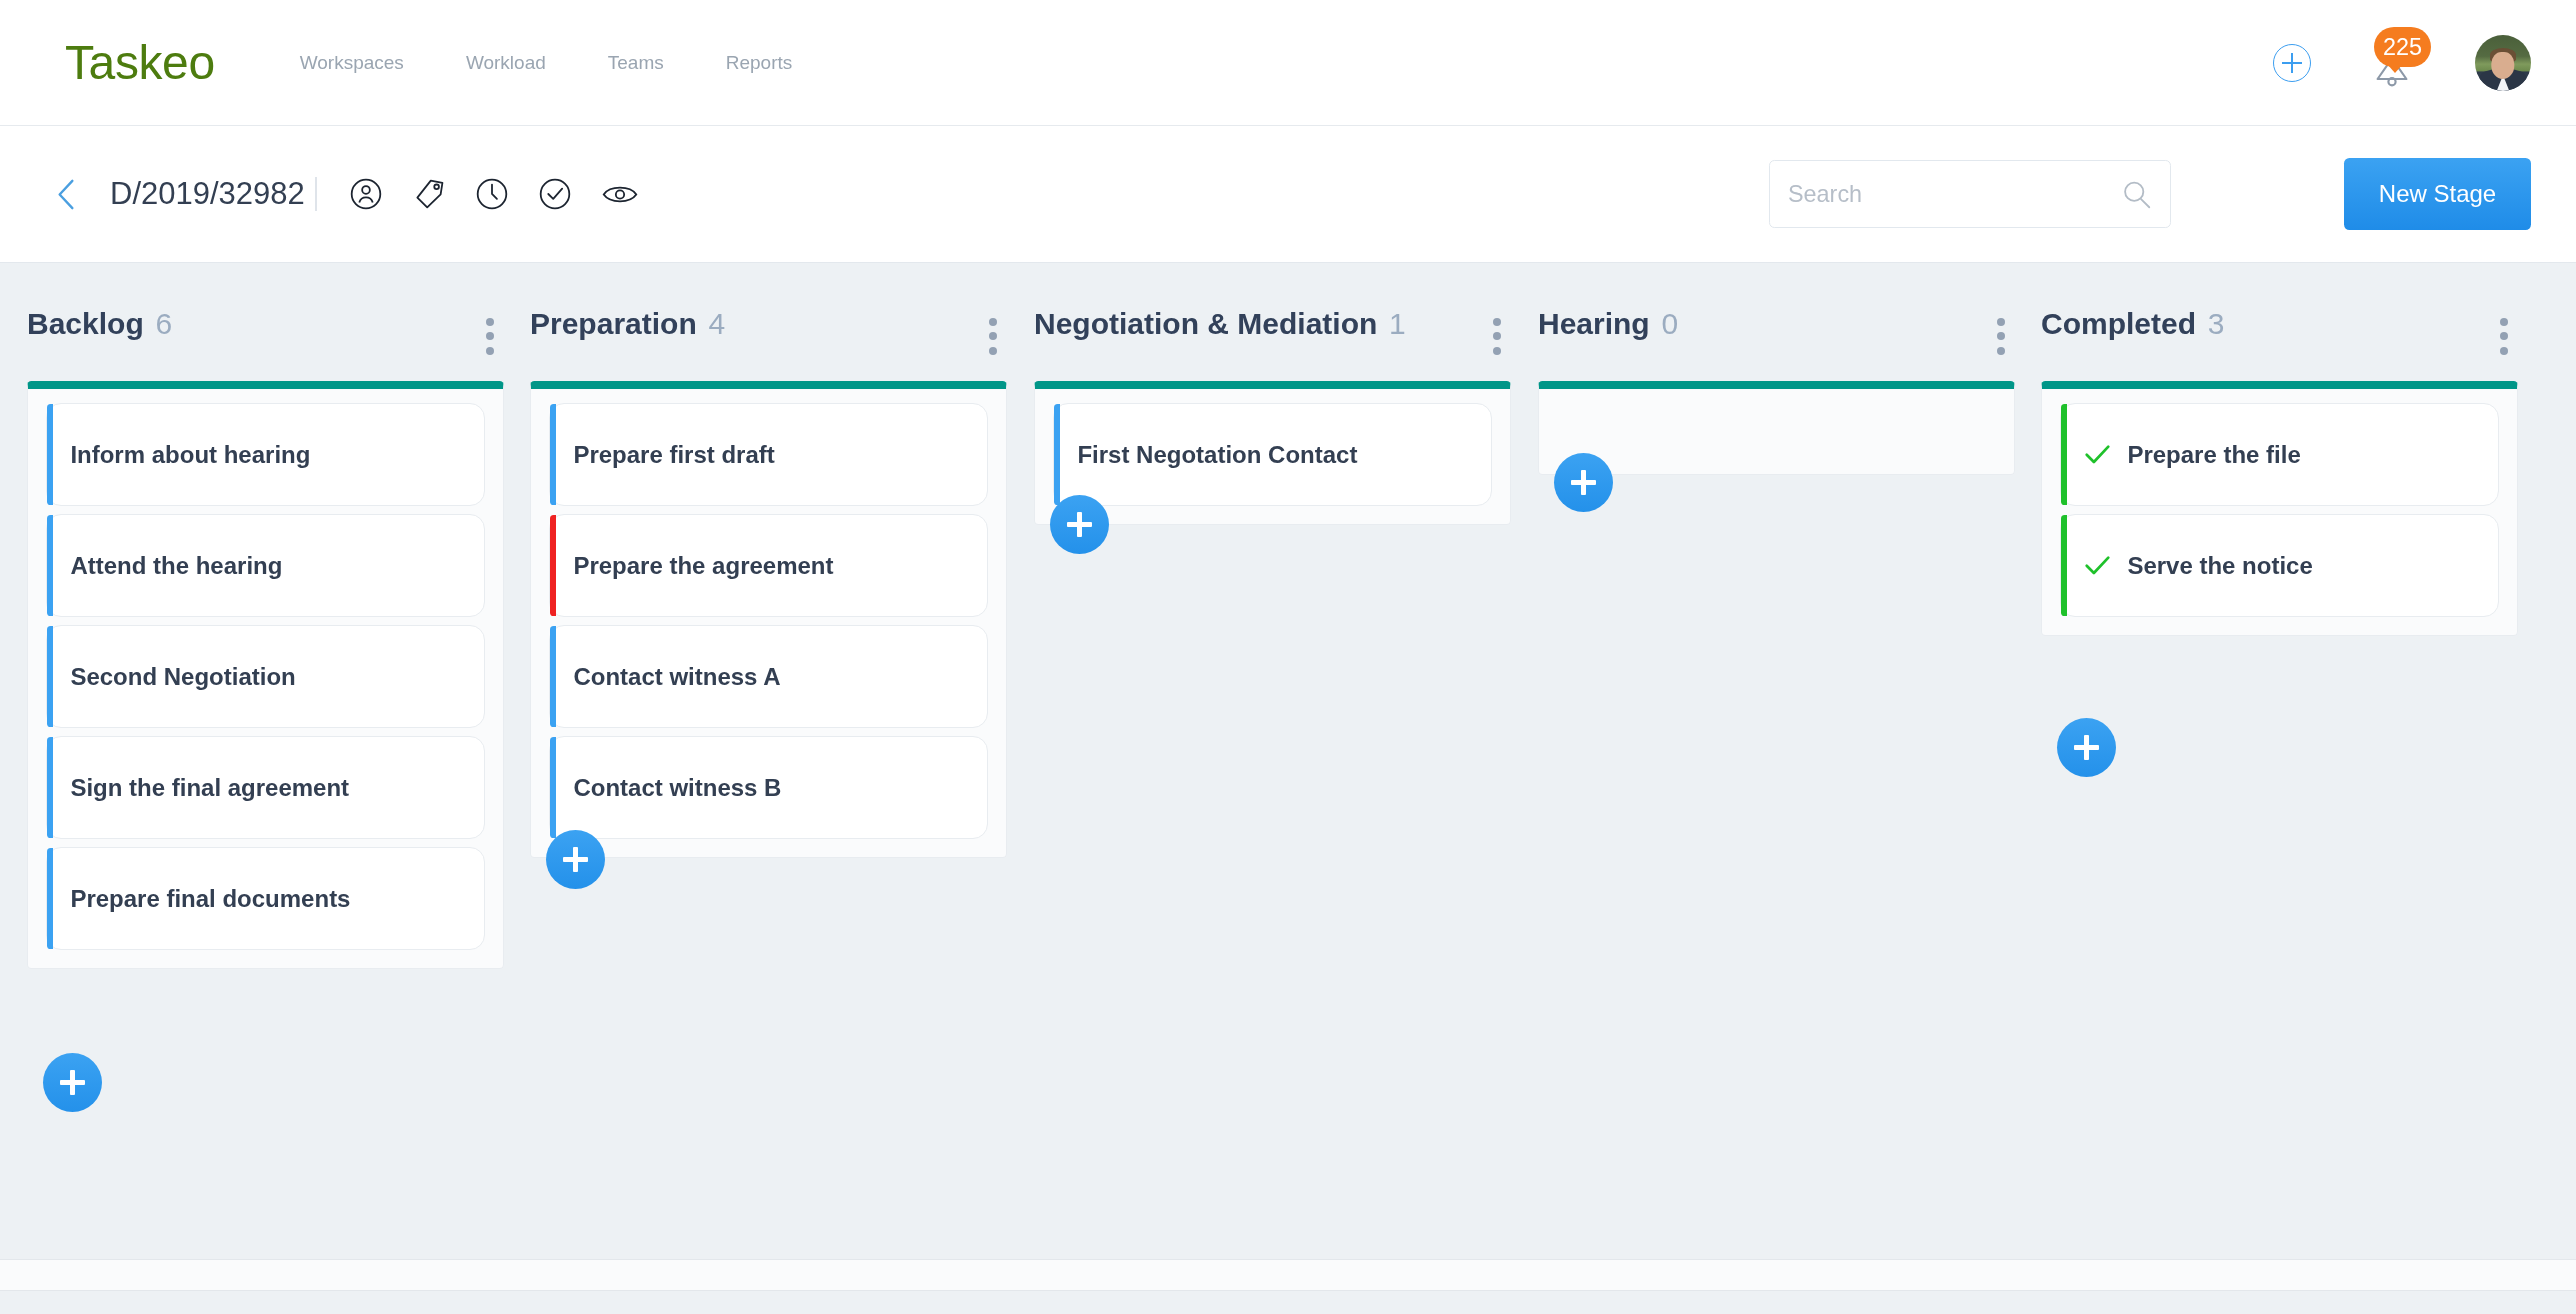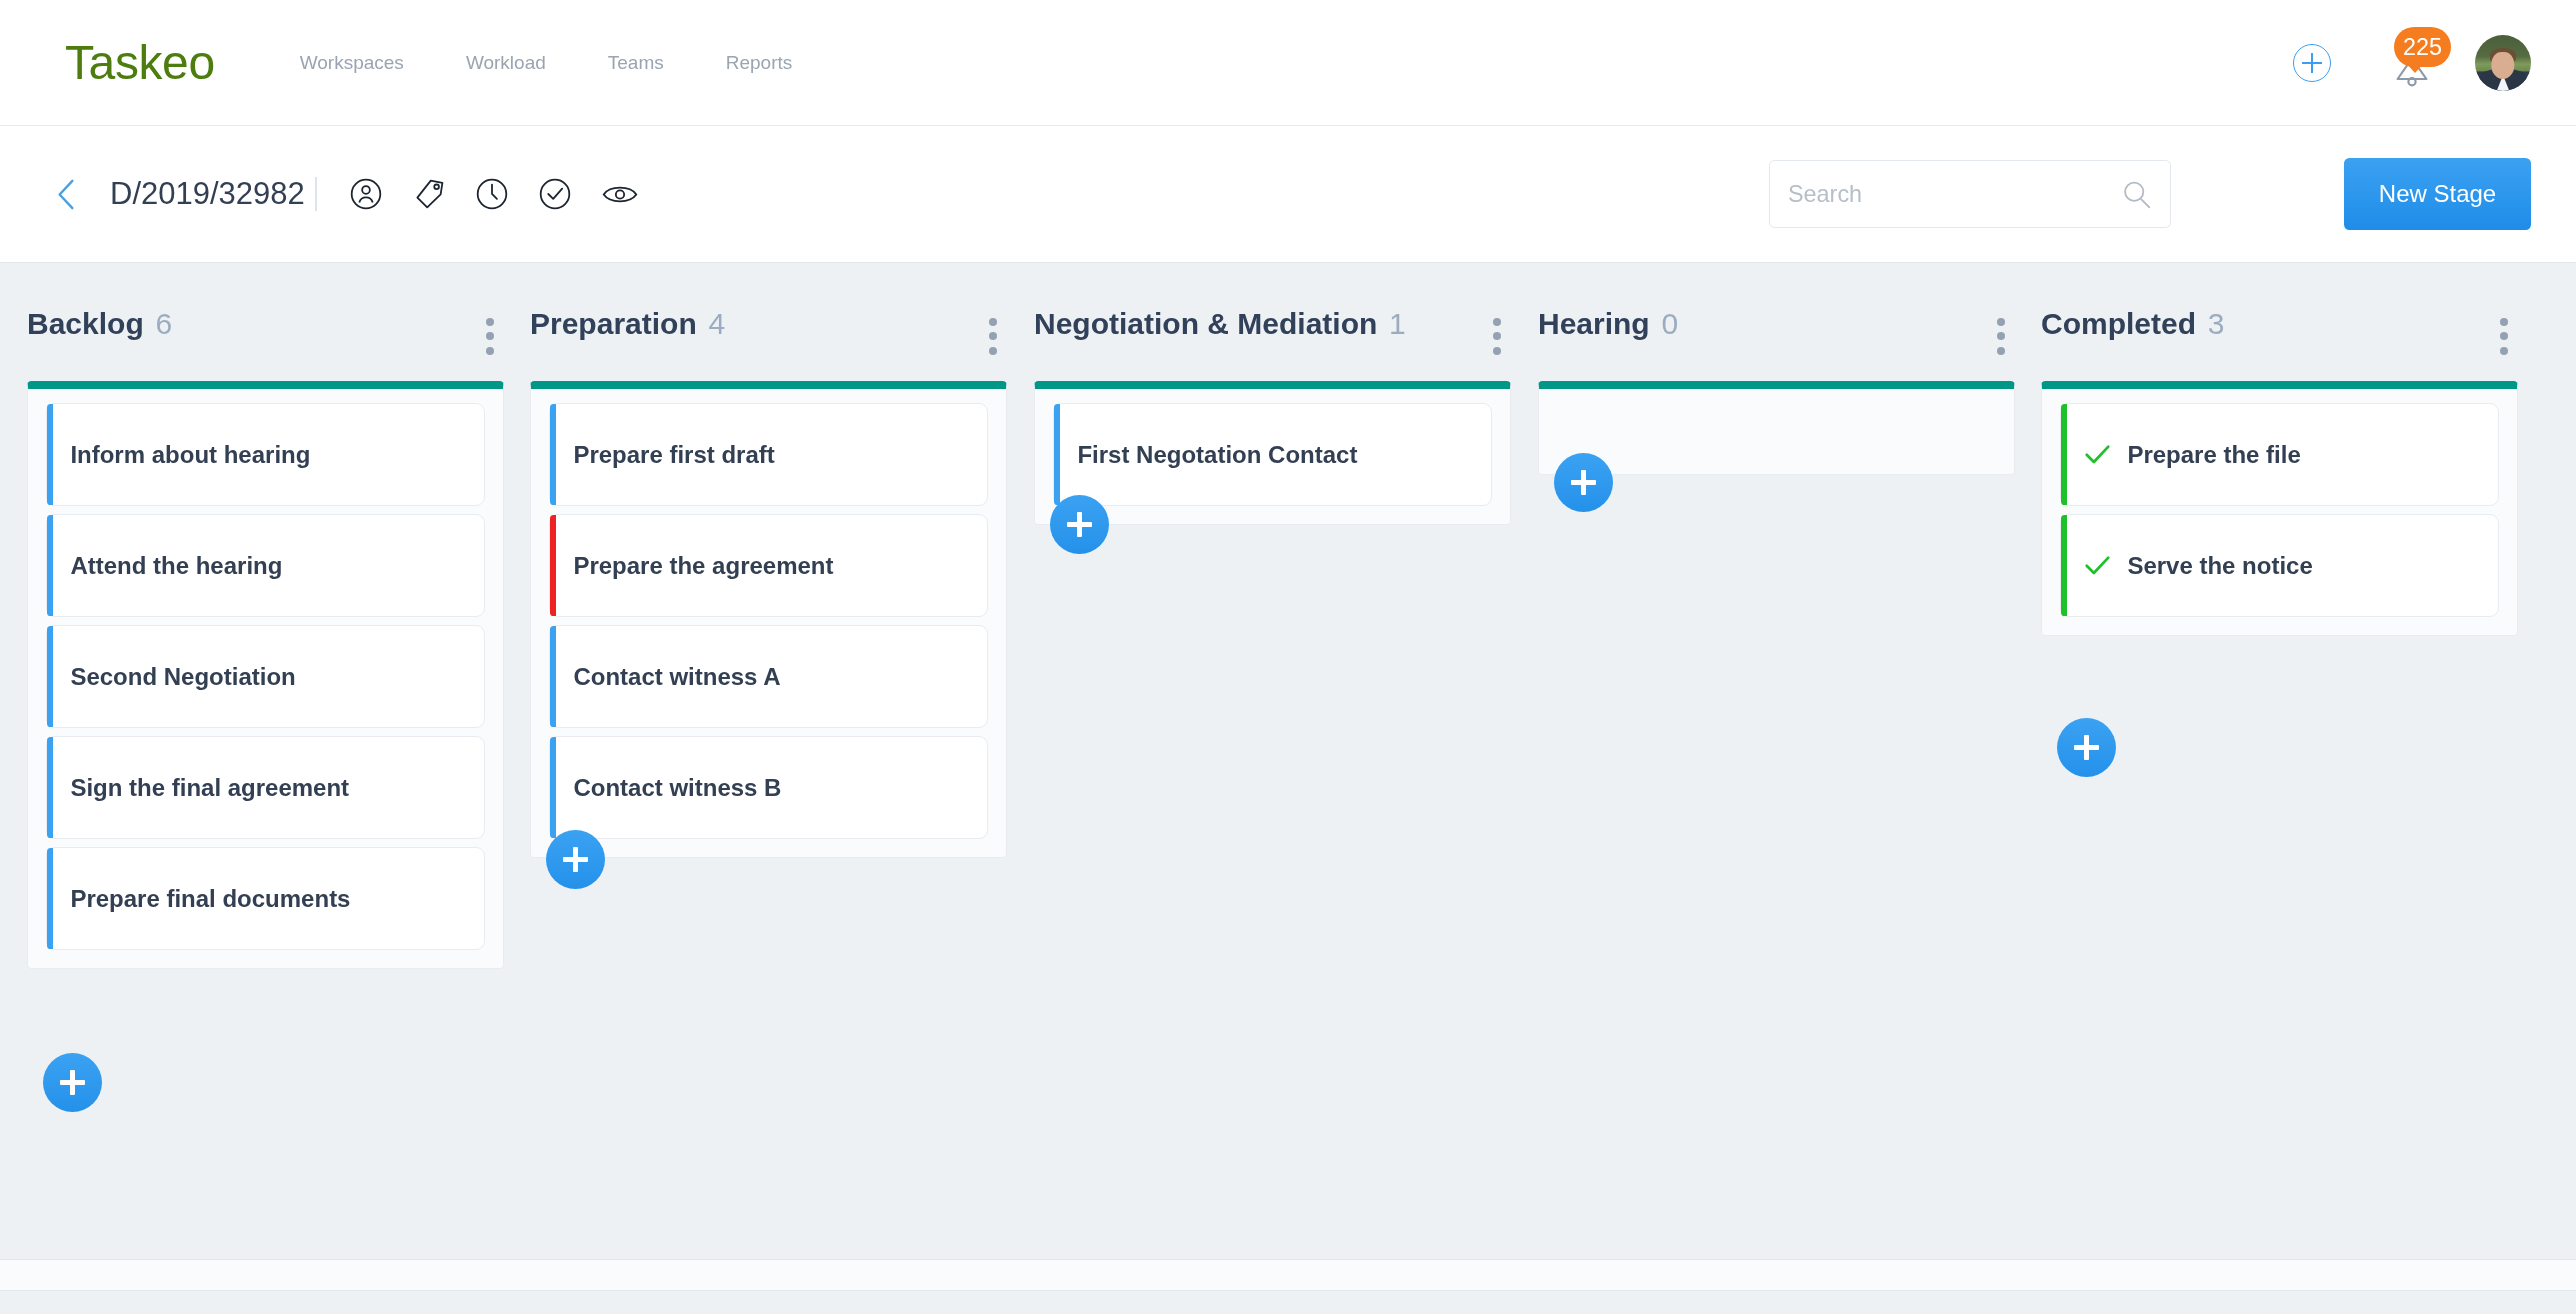--- a/index.html
+++ b/index.html
@@ -64,21 +64,21 @@
     content: "";
     position: absolute;
     background: #3c9ef0;
   }
   .plus-circle::before { left: 8px; right: 8px; top: 50%; height: 1.8px; margin-top: -0.9px; }
   .plus-circle::after  { top: 8px; bottom: 8px; left: 50%; width: 1.8px; margin-left: -0.9px; }
 
   .bell-wrap {
     position: relative;
     width: 54px; height: 54px;
-    margin-right: 36px;
+    margin-right: 56px;
     cursor: pointer;
     text-decoration: underline;
   }
   .bell-ico {
     position: absolute;
     left: 7.2px; top: 16px;
   }
   .badge {
     position: absolute;
     left: 9px; top: -9px;
@@ -276,21 +276,21 @@
     border-radius: 4.5px;
     padding: 14.4px 18px 18px 18px;
   }
 
   .task {
     position: relative;
     height: 103px;
     margin-bottom: 8px;
     background: #ffffff;
     border: 0.9px solid #e8ecf0;
-    border-radius: 9px;
+    border-radius: 15px;
     display: flex;
     align-items: center;
     padding-left: 23.4px;
     cursor: pointer;
   }
   .task:last-of-type { margin-bottom: 0; }
   .task .accent {
     position: absolute;
     left: 0; top: 0; bottom: 0;
     width: 6.3px;

